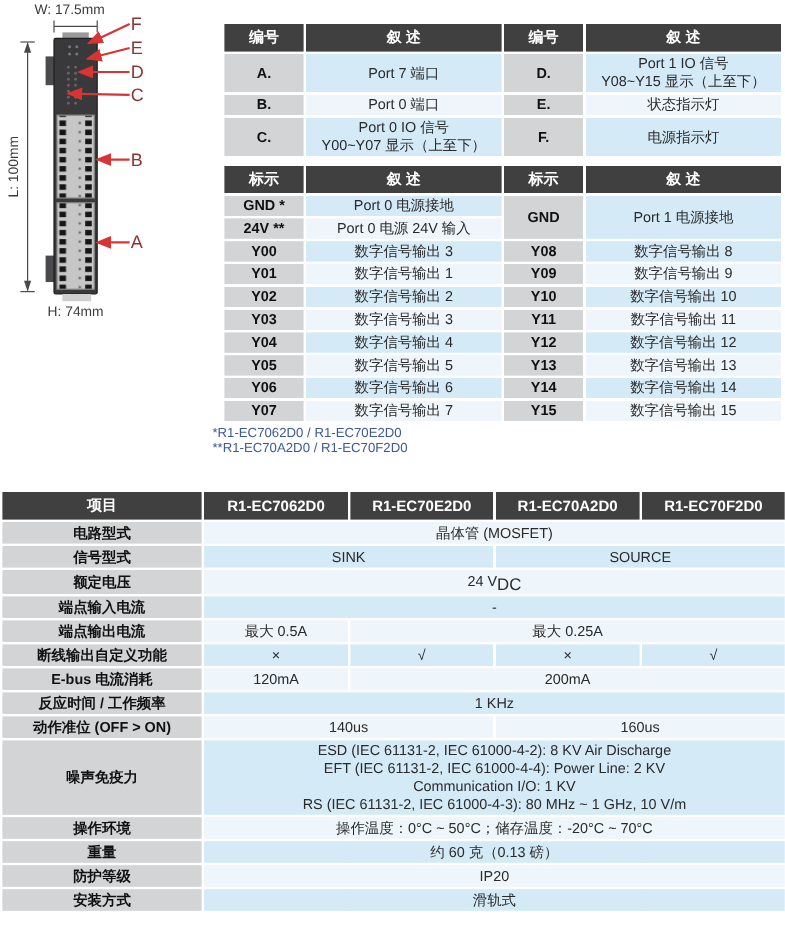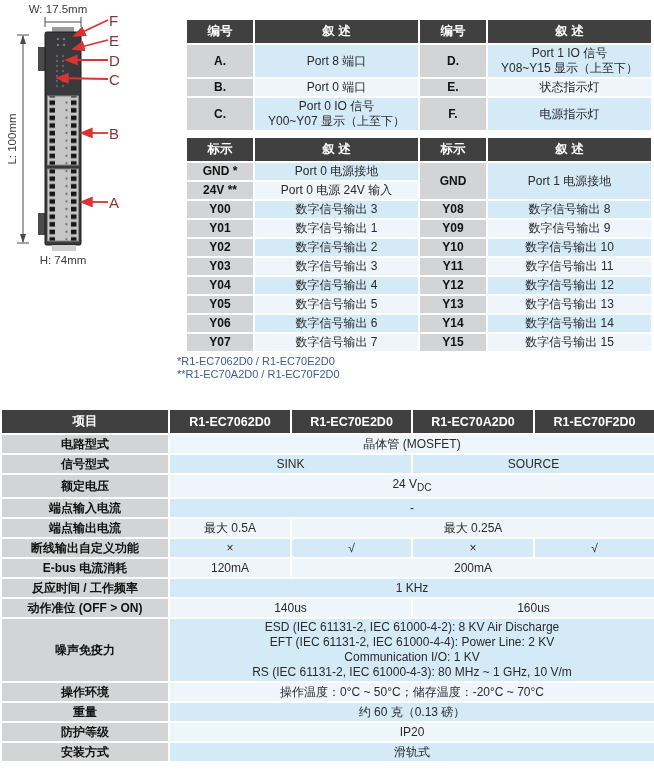--- a/index.html
+++ b/index.html
@@ -36,21 +36,21 @@
 
   .footnotes { position: absolute; left: 177px; top: 355px; font-size: 11px;
                color: #3d5a99; line-height: 13px; }
 
   
   .spec-table { position: absolute; left: 0; top: 408px; width: 654px; }
   .spec-table .k { font-size: 12px; }
   .spec-table td.val { font-size: 12px; line-height: 16px; padding: 1px 4px; }
   .spec-table tbody tr:nth-child(odd)  td.val { background: #eef6fb; }
   .spec-table tbody tr:nth-child(even) td.val { background: #d4eaf7; }
-  .spec-table sub { font-size: 10px; }
+  .spec-table sub { font-size: 14px; }
   .noise td.val { line-height: 15px; }
 </style>
 </head>
 <body>
 
 <div class="page">
 
   <div class="figure">
     <svg width="185" height="300" viewBox="0 0 185 300">
       <defs>
@@ -144,21 +144,21 @@
       <tr>
         <th class="hd">编号</th>
         <th class="hd">叙 述</th>
         <th class="hd">编号</th>
         <th class="hd">叙 述</th>
       </tr>
     </thead>
     <tbody>
       <tr>
         <td class="k">A.</td>
-        <td class="v multiline">Port 8 端口</td>
+        <td class="v multiline">Port 7 端口</td>
         <td class="k">D.</td>
         <td class="v multiline">Port 1 IO 信号
 Y08~Y15 显示（上至下）</td>
       </tr>
       <tr>
         <td class="k">B.</td>
         <td class="v multiline">Port 0 端口</td>
         <td class="k">E.</td>
         <td class="v multiline">状态指示灯</td>
       </tr>

